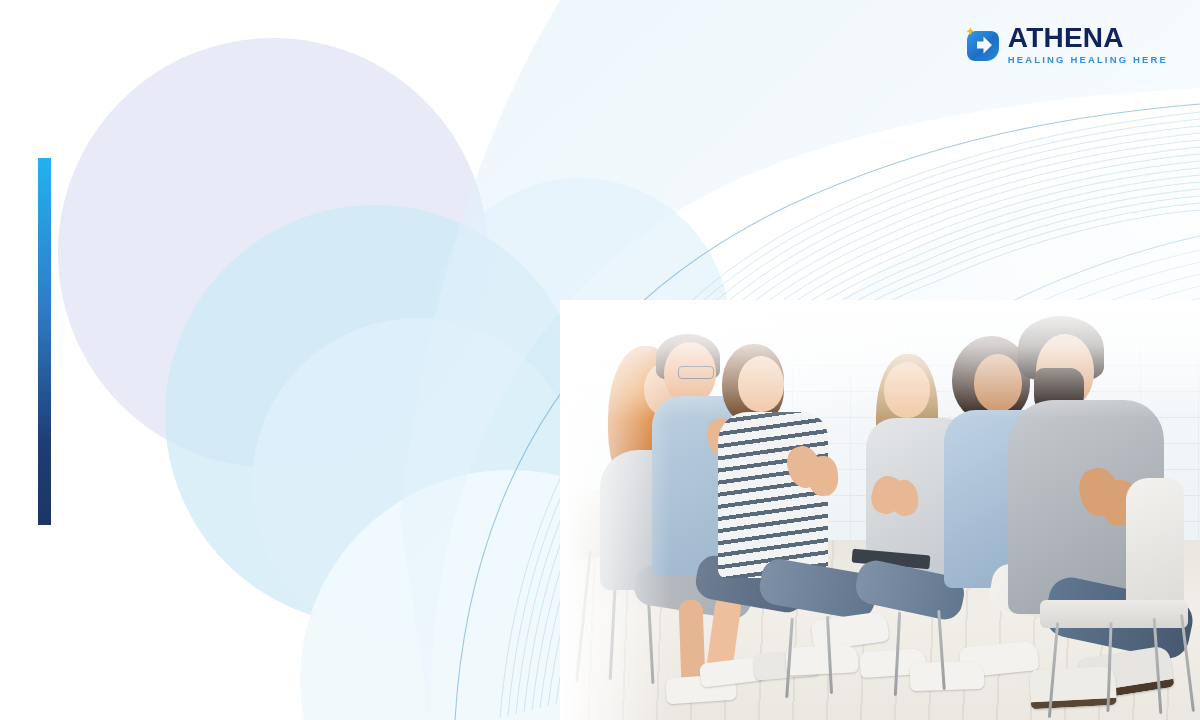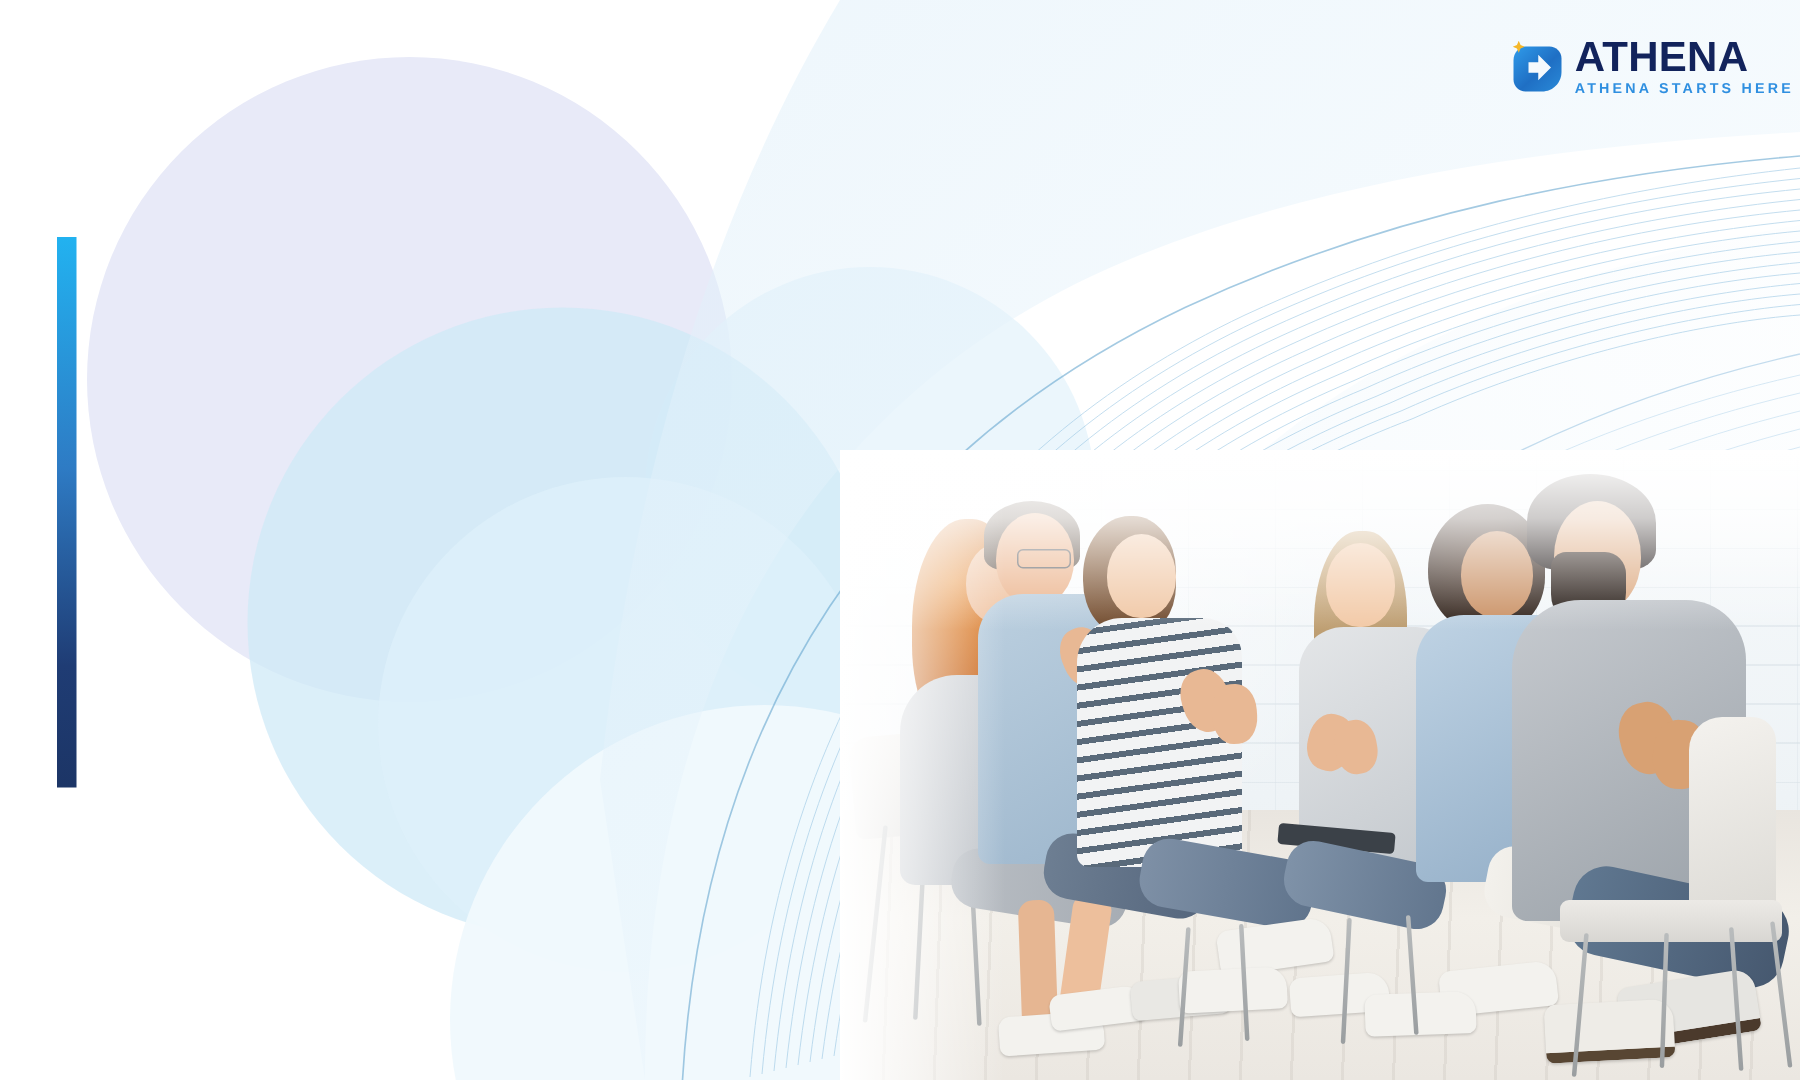--- a/index.html
+++ b/index.html
@@ -92,21 +92,21 @@
     font-family:"Liberation Sans",sans-serif;
     font-weight:700;
     font-size:45px;
     line-height:63px;
     letter-spacing:-.3px;
     color:#0d1150;
   }
 
   
   .logo{
-    position:absolute;right:4px;top:24px;
+    position:absolute;right:32px;top:24px;
     display:flex;align-items:center;gap:7px;
   }
   .logo-mark{position:relative;width:40px;height:40px;flex:0 0 auto;}
   .logo-text{display:flex;flex-direction:column;line-height:1;}
   .logo-word{
     font-family:"Liberation Sans",sans-serif;
     font-weight:700;font-size:28px;letter-spacing:.2px;color:#12235c;
   }
   .logo-tag{
     font-family:"Liberation Sans",sans-serif;
@@ -299,17 +299,17 @@
 
         <path d="M14 7 H30 C34.4 7 38 10.6 38 15 V24 C38 31.2 32.2 37 25 37 H14 C9.6 37 6 33.4 6 29 V16 C6 11.6 9.6 7 14 7 Z" fill="url(#gMark)"></path>
 
         <path d="M22.5 12.5 L31 21 L22.5 29.5 L22.5 24.5 L16 24.5 L16 17.5 L22.5 17.5 Z" fill="#ffffff" opacity="0.96"></path>
 
         <path d="M9.5 3.2 L10.7 6.0 L13.5 7.2 L10.7 8.4 L9.5 11.2 L8.3 8.4 L5.5 7.2 L8.3 6.0 Z" fill="#f4b72a"></path>
       </svg>
     </div>
     <div class="logo-text">
       <span class="logo-word">ATHENA</span>
-      <span class="logo-tag">ATHENA STARTS HERE</span>
+      <span class="logo-tag">HEALING HEALING HERE</span>
     </div>
   </div>
 
 </div>
 
 </body></html>

